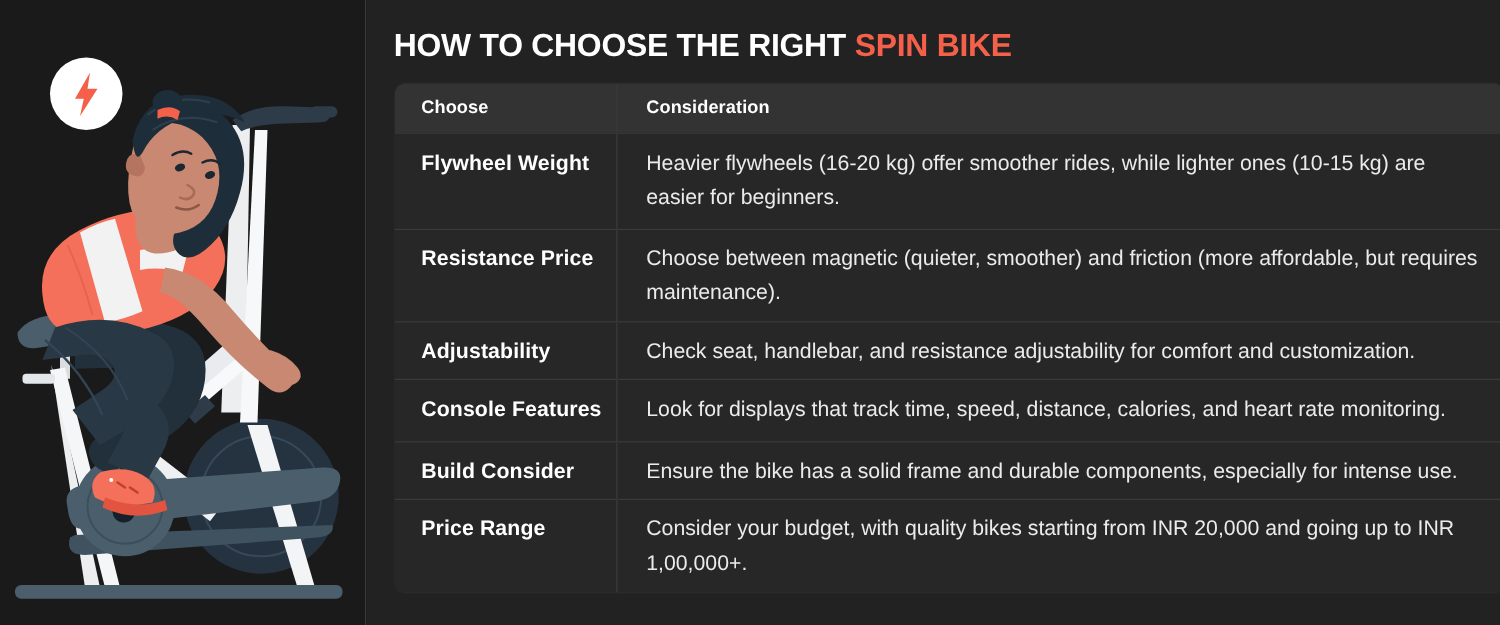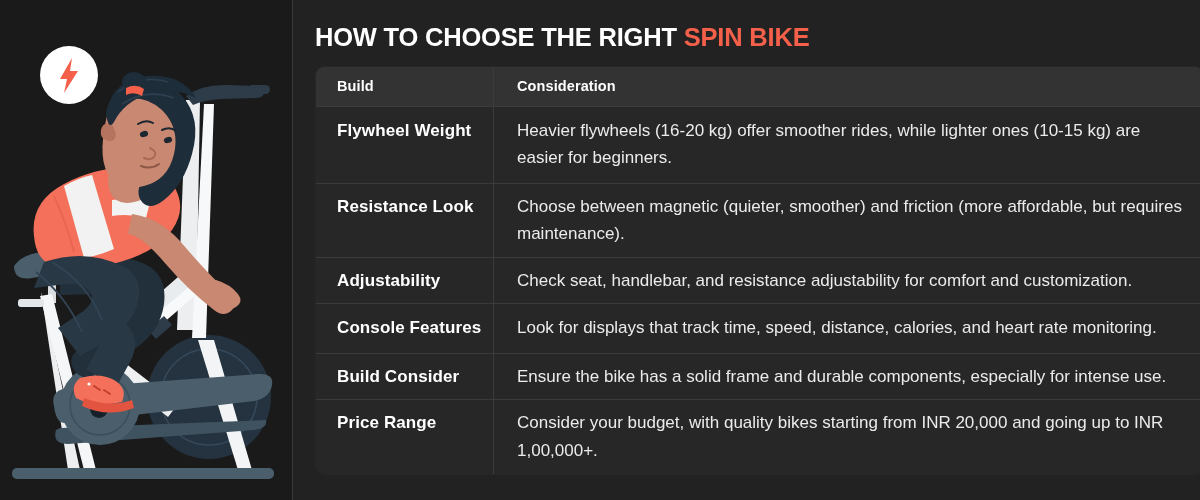--- a/index.html
+++ b/index.html
@@ -232,31 +232,31 @@
 
     <h1 id="page-title"><span>HOW TO CHOOSE THE RIGHT </span><span class="accent">SPIN BIKE</span></h1>
 
     <table id="spec-table">
       <colgroup>
         <col class="c-factor">
         <col class="c-consid">
       </colgroup>
       <thead>
         <tr>
-          <th class="th-factor">Build</th>
+          <th class="th-factor">Choose</th>
           <th class="th-consid">Consideration</th>
         </tr>
       </thead>
       <tbody>
         <tr class="tall">
           <td class="td-factor">Flywheel Weight</td>
           <td class="td-consid">Heavier flywheels (16-20 kg) offer smoother rides, while lighter ones (10-15 kg) are easier for beginners.</td>
         </tr>
         <tr>
-          <td class="td-factor">Resistance Look</td>
+          <td class="td-factor">Resistance Price</td>
           <td class="td-consid">Choose between magnetic (quieter, smoother) and friction (more affordable, but requires maintenance).</td>
         </tr>
         <tr>
           <td class="td-factor">Adjustability</td>
           <td class="td-consid">Check seat, handlebar, and resistance adjustability for comfort and customization.</td>
         </tr>
         <tr class="tall">
           <td class="td-factor">Console Features</td>
           <td class="td-consid">Look for displays that track time, speed, distance, calories, and heart rate monitoring.</td>
         </tr>

